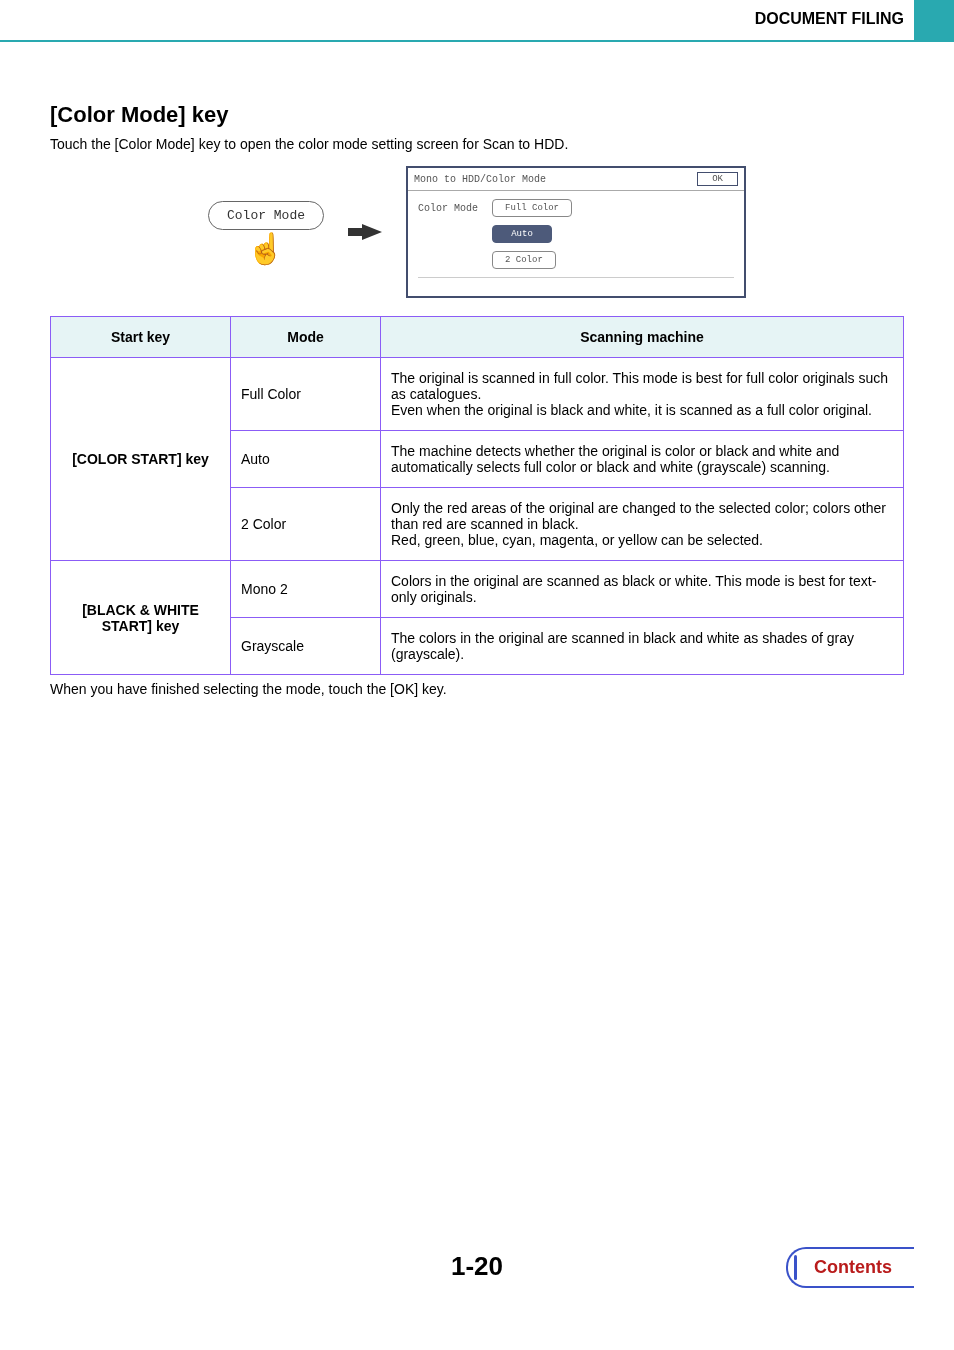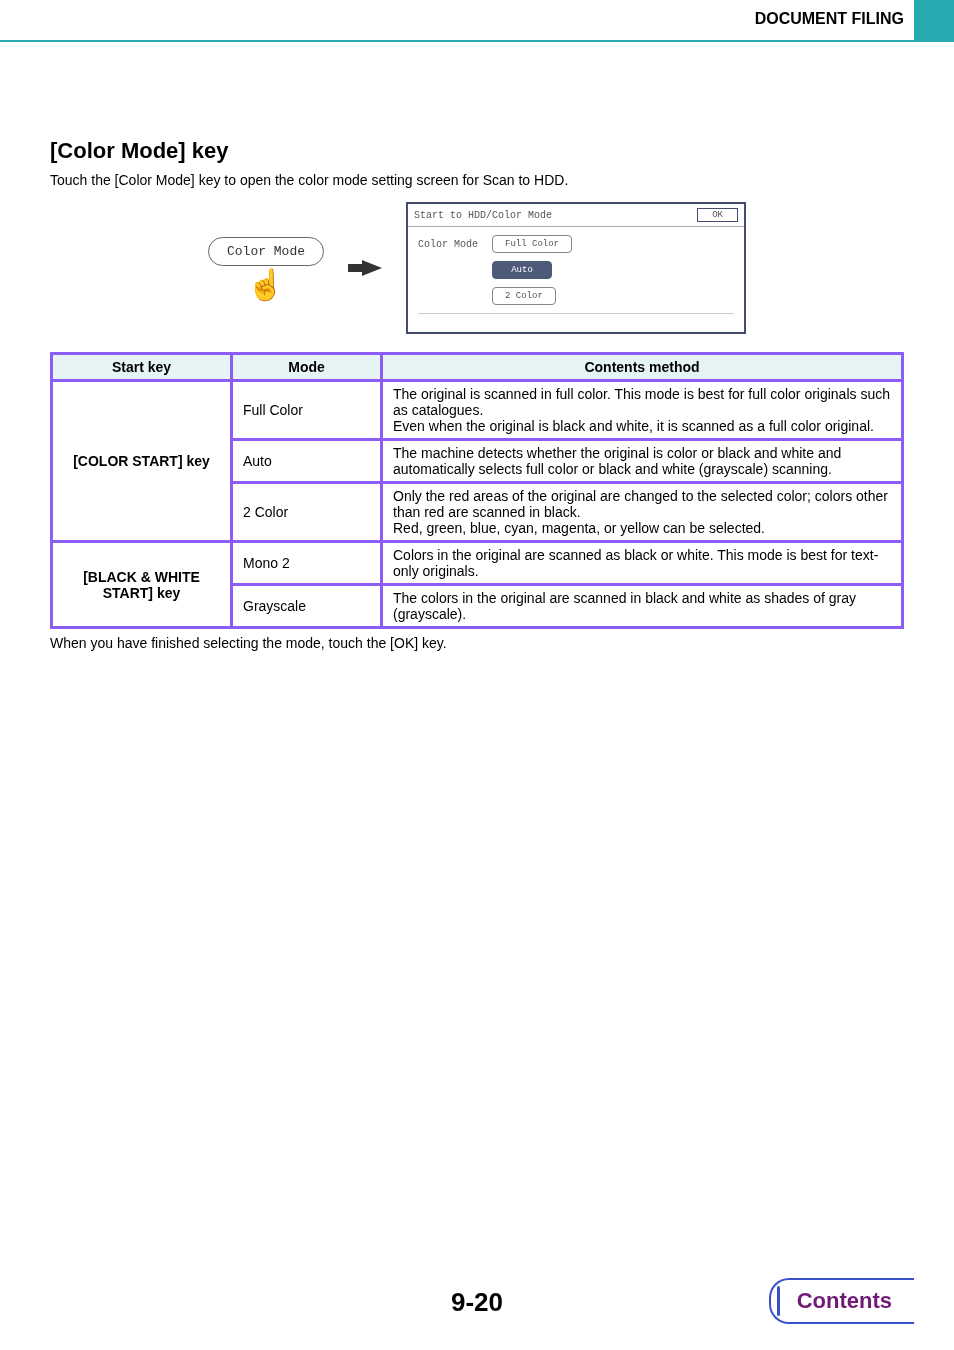--- a/index.html
+++ b/index.html
@@ -9,21 +9,21 @@
     font-size: 14px;
     color: #000;
     background: #fff;
     width: 954px;
   }
   .header-container{position:relative;}
   .header-rule{height:2px;background:#29a9b0;width:100%;}
   .header-label{position:absolute; right:50px; top:10px; font-weight:bold; font-size:16px;}
   .header-box{position:absolute; right:0; top:0; width:40px; height:40px; background:#29a9b0;}
 
-  .page { padding: 30px 50px 20px 50px; min-height: 1260px; position:relative;margin-top:36px;}
+  .page { padding: 30px 50px 20px 50px; min-height: 1260px; position:relative;}
   h2 { font-size: 22px; font-weight: bold; margin: 30px 0 8px 0; }
   .intro { margin: 0 0 14px 0; }
 
   .illus-row { display:flex; align-items:center; justify-content:center; gap:24px; margin: 8px 0 18px 0;}
   .key-pill {
     border:1px solid #666; border-radius:18px; padding:6px 18px;
     font-family: "Courier New", monospace; font-size:13px; color:#333;
   }
   .hand-group{display:flex; flex-direction:column; align-items:center; gap:4px;}
   .arrow-right {
@@ -44,38 +44,38 @@
   .panel-body{padding:8px 10px 12px 10px;}
   .panel-row{display:flex; align-items:center; gap:14px; margin-bottom:8px;}
   .panel-label{width:60px;}
   .opt-btn{border:1px solid #888;border-radius:4px;padding:3px 12px;font-size:9px;min-width:60px;text-align:center;}
   .opt-sel{background:#4d5a7a;color:#fff;border-color:#4d5a7a;}
   .panel-hr{border:none;border-top:1px solid #ccc;margin:6px 0;}
 
   .after-illus { margin: 8px 0 10px 0; }
 
   table.modes { border-collapse: collapse; width: 100%; }
-  table.modes th, table.modes td { border:3px solid #8b5cf6; padding:4px 10px; vertical-align:middle; }
+  table.modes th, table.modes td { border:1px solid #8b5cf6; padding:12px 10px; vertical-align:middle; }
   table.modes th { background:#e6f4f5; font-weight:bold; text-align:center; }
   .col-start{width:180px;text-align:center;font-weight:bold;}
   .col-mode{width:150px;}
   .col-method{}
 
   .closing{margin:6px 0 0 0;}
 
   .page-num{
     position:absolute; bottom:20px; left:0; right:0; text-align:center;
     font-size:26px; font-weight:bold;
   }
   .contents-btn{
     position:absolute; right:40px; bottom:14px;
     border:2px solid #3a52c9; border-right:none;
     border-radius:20px 0 0 20px;
     padding:8px 22px 8px 26px;
-    color:#701a75; font-weight:bold; font-size:22px;
+    color:#b91c1c; font-weight:bold; font-size:18px;
     background:#fff;
   }
   .contents-btn::before{
     content:""; position:absolute; left:6px; top:6px; bottom:6px; width:3px;
     background:#3a52c9; border-radius:2px;
   }
 </style>
 </head>
 <body>
 
@@ -95,21 +95,21 @@
     <div class="hand-group">
       <div class="key-pill">Color Mode</div>
       <span class="hand-icon">☝</span>
     </div>
     <div class="arrow-wrap">
       <div class="arrow-stem"></div>
         <div class="arrow-right"></div>
     </div>
     <div class="panel">
       <div class="panel-head">
-        <span>Start to HDD/Color Mode</span>
+        <span>Mono to HDD/Color Mode</span>
         <span class="panel-ok">OK</span>
       </div>
       <div class="panel-body">
         <div class="panel-row">
           <span class="panel-label">Color Mode</span>
           <span class="opt-btn">Full Color</span>
         </div>
         <div class="panel-row">
           <span class="panel-label"></span>
           <span class="opt-btn opt-sel">Auto</span>
@@ -122,21 +122,21 @@
       </div>
     </div>
   </div>
 
 
   <table class="modes">
     <thead>
       <tr>
         <th>Start key</th>
         <th>Mode</th>
-        <th>Contents method</th>
+        <th>Scanning machine</th>
       </tr>
     </thead>
     <tbody>
       <tr>
         <td class="col-start" rowspan="3">[COLOR START] key</td>
         <td class="col-mode">Full Color</td>
         <td class="col-method" style="white-space:pre-line;">The original is scanned in full color. This mode is best for full color originals such as catalogues.
 Even when the original is black and white, it is scanned as a full color original.</td>
       </tr>
       <tr>
@@ -155,15 +155,15 @@
       </tr>
       <tr>
         <td class="col-mode">Grayscale</td>
         <td class="col-method" style="white-space:pre-line;">The colors in the original are scanned in black and white as shades of gray (grayscale).</td>
       </tr>
     </tbody>
   </table>
 
   <p class="closing">When you have finished selecting the mode, touch the [OK] key.</p>
 
-  <div class="page-num">9-20</div>
+  <div class="page-num">1-20</div>
   <div class="contents-btn">Contents</div>
 </div>
 
 </body></html>

